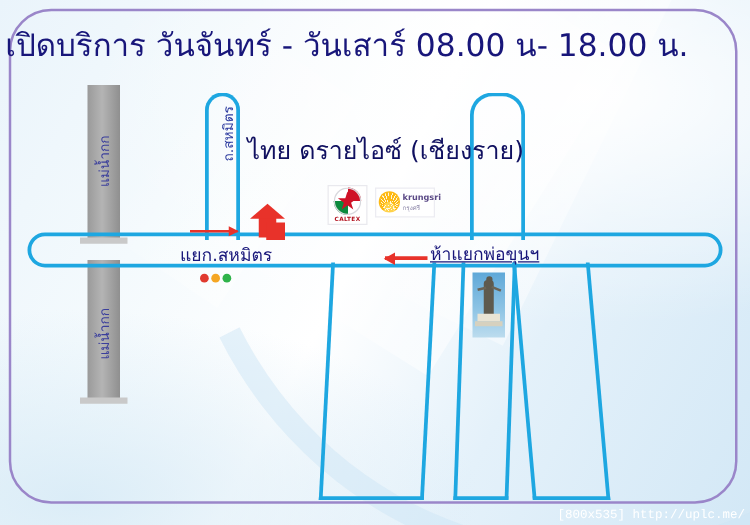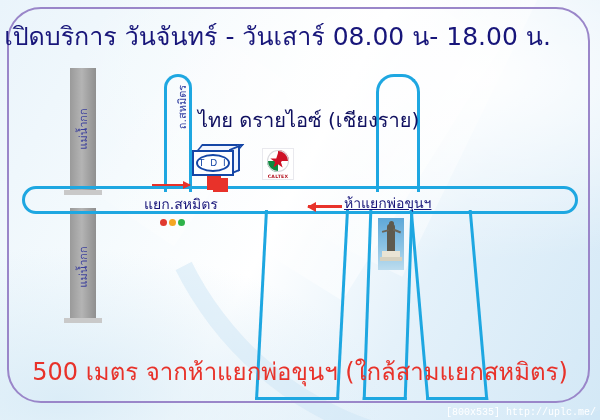--- a/index.html
+++ b/index.html
@@ -241,40 +241,39 @@
   <div class="arrow-left"></div>
   <div class="arrow-up"></div>
   <div class="redsquare"></div>
 
   <div class="tl">
     <i style="background:#e03a2f"></i>
     <i style="background:#f5a623"></i>
     <i style="background:#2fb34a"></i>
   </div>
 
-  <div class="tdi">
-    <div class="top"></div>
-    <div class="side"></div>
-    <div class="face"></div>
-    <div class="oval">T D I</div>
-  </div>
 
   <div class="caltex">
     <div class="circ"></div>
     <div class="star"></div>
     <div class="cap">CALTEX</div>
   </div>
 
+  <div class="krungsri">
+    <div class="sun"></div>
+    <div class="rays"></div>
+    <div class="kname">krungsri</div>
+    <div class="kthai">กรุงศรี</div>
+  </div>
 
   <div class="monument">
     <div class="head"></div>
     <div class="body"></div>
     <div class="arm"></div>
     <div class="arm2"></div>
     <div class="base"></div>
     <div class="base2"></div>
   </div>
 
-  <div class="footer">500 เมตร จากห้าแยกพ่อขุนฯ (ใกล้สามแยกสหมิตร)</div>
 
   <div class="watermark">[800x535] http://uplc.me/</div>
 
 </div>
 
 </body></html>

